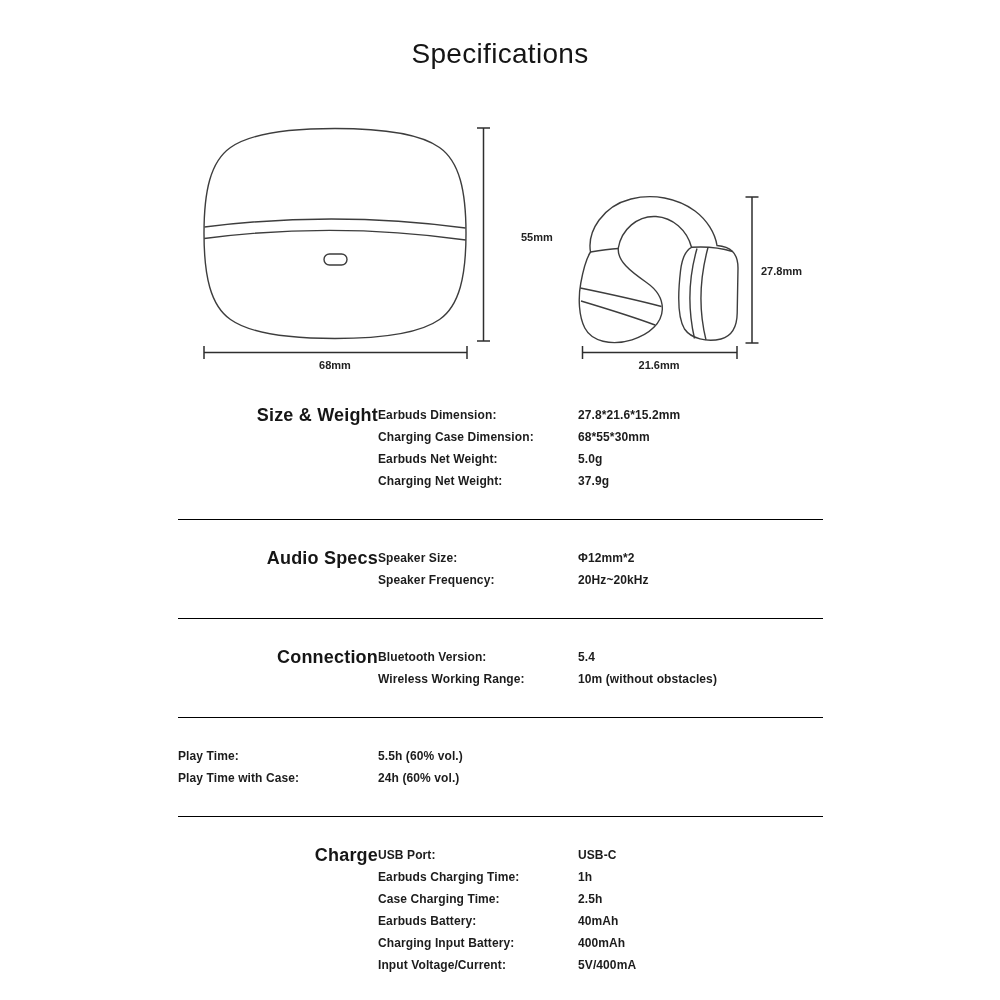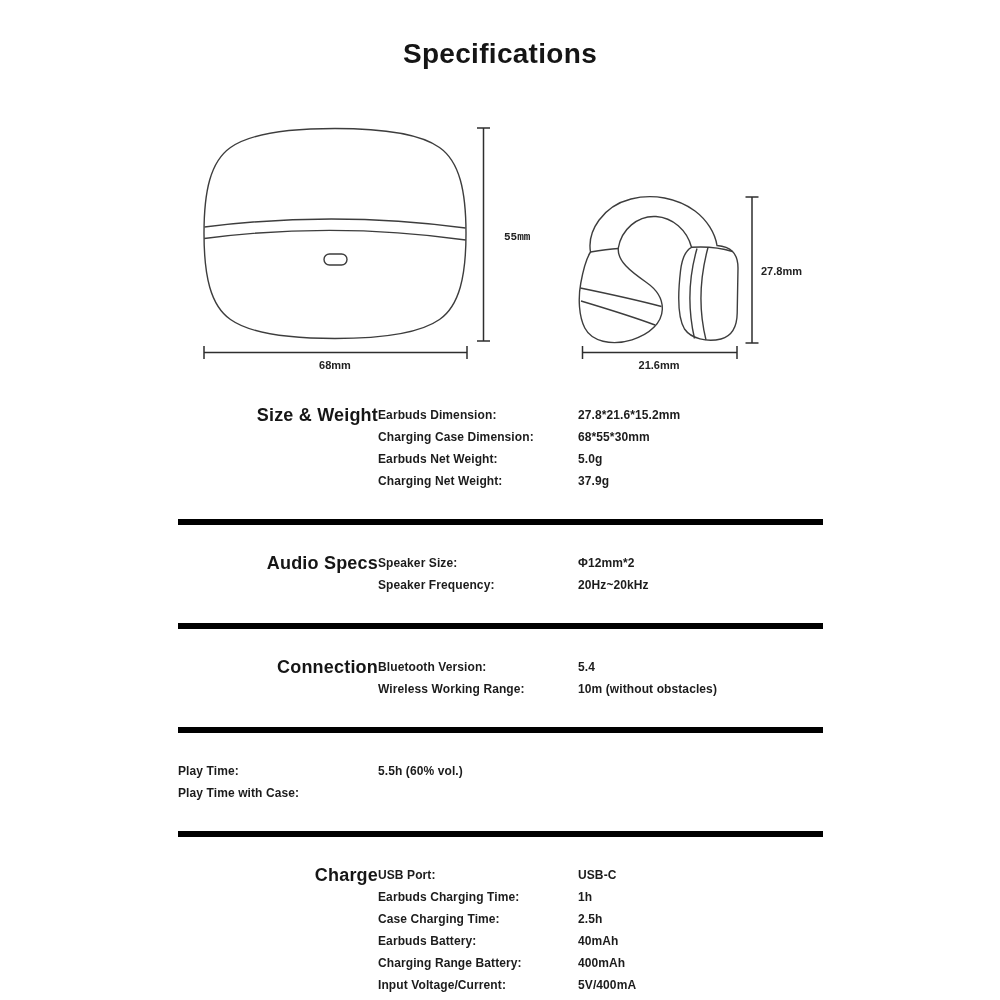--- a/index.html
+++ b/index.html
@@ -7,34 +7,34 @@
     width:1000px; height:1000px;
     background:#ffffff;
     font-family:"Liberation Sans", sans-serif;
     color:#1c1c1c;
   }
   .page { position:relative; width:1000px; height:1000px; background:#ffffff; overflow:hidden; }
 
   .title {
     position:absolute; top:38px; left:0; width:1000px;
     margin:0; text-align:center;
-    font-size:28px; font-weight:700; letter-spacing:0.3px; color:#151515;
+    font-size:28px; font-weight:400; letter-spacing:0.3px; color:#151515;
   }
 
   .diagram-svg { position:absolute; top:0; left:0; }
   .diagram-svg path, .diagram-svg rect { fill:none; stroke:#3d3d3d; stroke-width:1.4; }
   .diagram-svg .dim { stroke:#2e2e2e; stroke-width:1.5; }
 
   .dim-label {
     position:absolute; font-size:11px; font-weight:600; color:#222; line-height:12px; white-space:nowrap;
   }
   .dim-label.centered { transform:translateX(-50%); }
 
   .spec-table { position:absolute; left:178px; top:404px; width:645px; }
-  .spec-section { display:flex; padding:27px 0; border-top:6px solid #000000; }
+  .spec-section { display:flex; padding:27px 0; border-top:1px solid #000000; }
   .spec-section:first-child { border-top:none; padding-top:0; }
   .section-heading {
     width:200px; margin:0; flex:0 0 200px;
     font-size:18px; font-weight:800; line-height:22px; color:#161616; letter-spacing:0.2px;text-align:right;
   }
   .spec-rows { flex:1; min-width:0; }
   .spec-row { display:flex; line-height:22px; font-size:12px; font-weight:600; color:#1c1c1c; }
   .spec-label { flex:0 0 200px; letter-spacing:0.1px; }
   .spec-value { flex:1; letter-spacing:0.1px; }
 </style>
@@ -105,21 +105,21 @@
       <path class="dim" d="M 745.5,197 H 758.5"></path>
       <path class="dim" d="M 745.5,343 H 758.5"></path>
     </g>
     <g>
       <path class="dim" d="M 582.5,352.5 H 737"></path>
       <path class="dim" d="M 582.5,346 V 359"></path>
       <path class="dim" d="M 737,346 V 359"></path>
     </g>
   </svg>
 
-  <span class="dim-label" style="left:504px; top:231px;font-family:Liberation Mono, monospace;">55mm</span>
+  <span class="dim-label" style="left:521px; top:231px;">55mm</span>
   <span class="dim-label centered" style="left:335px; top:359px;">68mm</span>
   <span class="dim-label" style="left:761px; top:265px;">27.8mm</span>
   <span class="dim-label centered" style="left:659px; top:359px;">21.6mm</span>
 
   <div class="spec-table">
       <section class="spec-section">
         <h2 class="section-heading">Size &amp; Weight</h2>
         <div class="spec-rows">
           <div class="spec-row">
             <span class="spec-label">Earbuds Dimension:</span>
@@ -166,20 +166,21 @@
         </div>
       </section>
       <section class="spec-section">
         <div class="spec-rows">
           <div class="spec-row">
             <span class="spec-label">Play Time:</span>
             <span class="spec-value">5.5h (60% vol.)</span>
           </div>
           <div class="spec-row">
             <span class="spec-label">Play Time with Case:</span>
+            <span class="spec-value">24h (60% vol.)</span>
           </div>
         </div>
       </section>
       <section class="spec-section">
         <h2 class="section-heading">Charge</h2>
         <div class="spec-rows">
           <div class="spec-row">
             <span class="spec-label">USB Port:</span>
             <span class="spec-value">USB-C</span>
           </div>
@@ -189,21 +190,21 @@
           </div>
           <div class="spec-row">
             <span class="spec-label">Case Charging Time:</span>
             <span class="spec-value">2.5h</span>
           </div>
           <div class="spec-row">
             <span class="spec-label">Earbuds Battery:</span>
             <span class="spec-value">40mAh</span>
           </div>
           <div class="spec-row">
-            <span class="spec-label">Charging Range Battery:</span>
+            <span class="spec-label">Charging Input Battery:</span>
             <span class="spec-value">400mAh</span>
           </div>
           <div class="spec-row">
             <span class="spec-label">Input Voltage/Current:</span>
             <span class="spec-value">5V/400mA</span>
           </div>
         </div>
       </section>
     </div>
 

